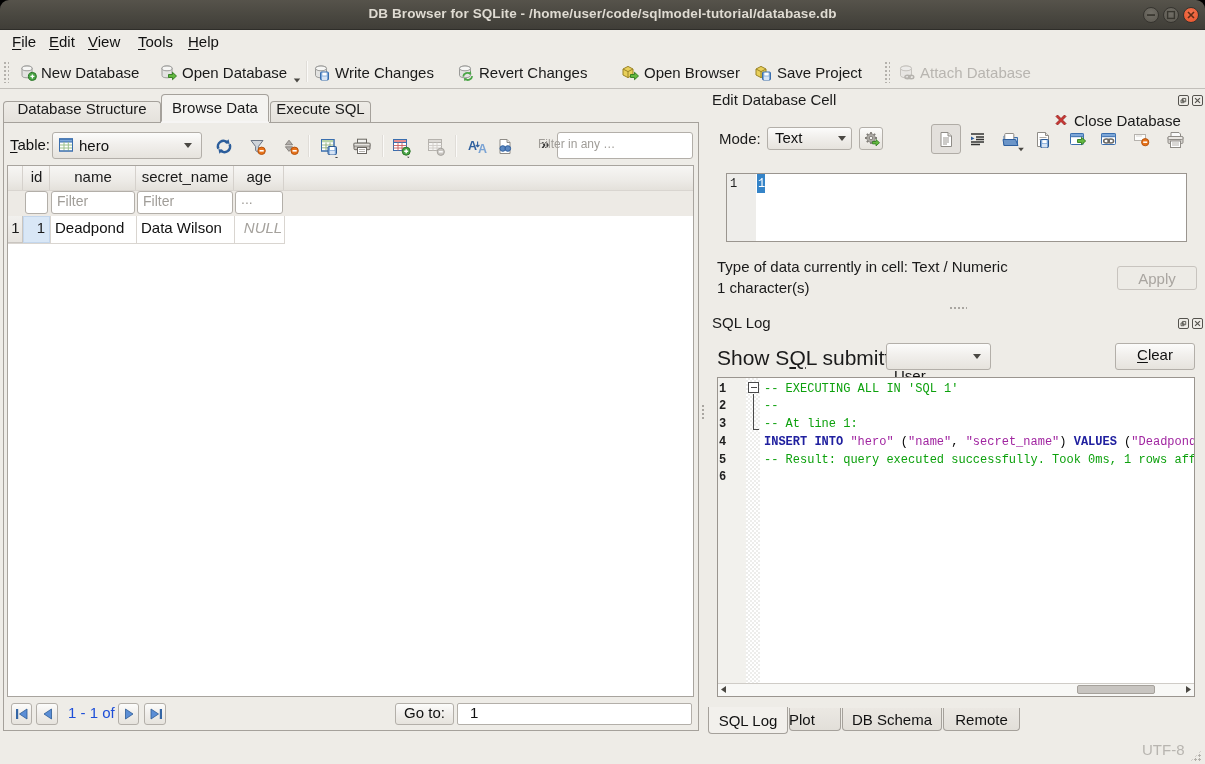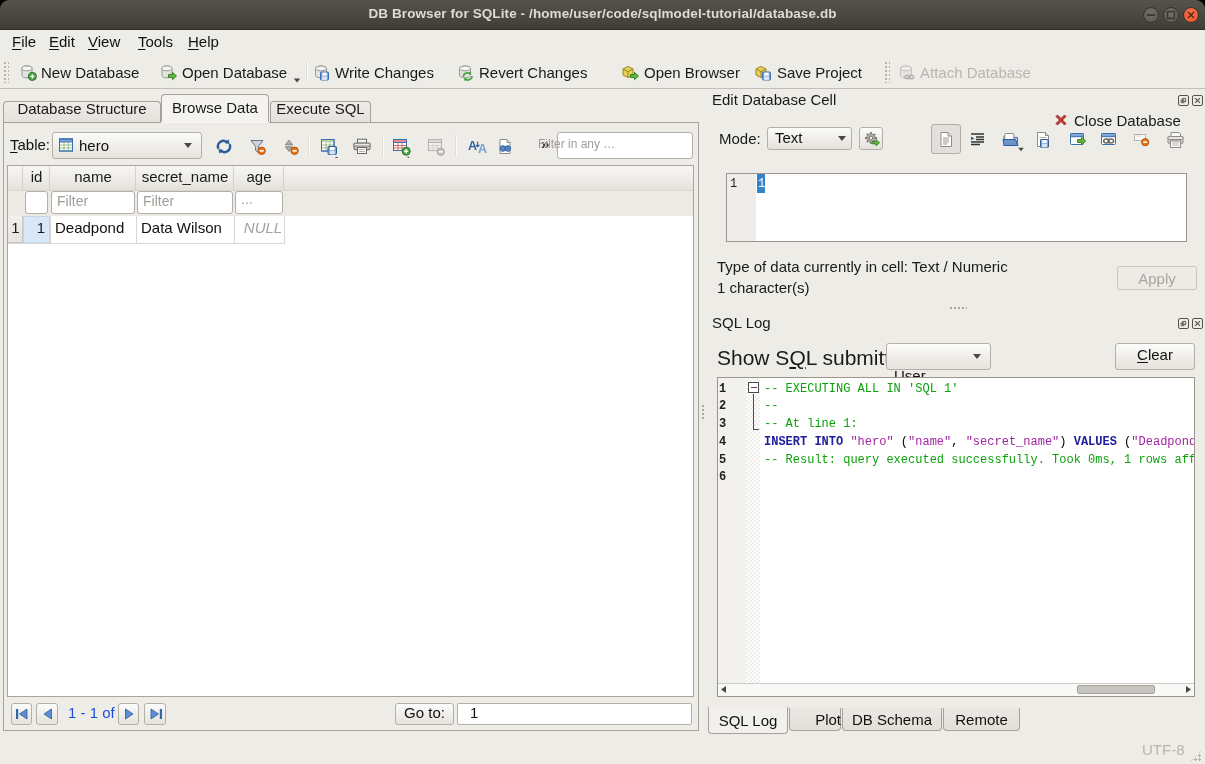--- a/index.html
+++ b/index.html
@@ -489,20 +489,20 @@
 <span class="abs" id="sb-right" style="left:1184px; top:685px;">
     <svg width="8" height="9" viewBox="0 0 8 9">
       <path d="M2 1 v7 l5 -3.5 z" fill="#4a4843"></path>
     </svg>
   </span>
 <div class="abs" style="left:1077px; top:685px; width:78px; height:9px; background:#c8c5c1; border:1px solid #a5a19b; border-radius:2px;"></div>
 
 <div class="abs" style="left:708px; top:707px; width:80px; height:27px; background:#f2f0ec; border:1px solid #a5a19b; border-top:none; border-radius:0 0 4px 4px;"></div>
 <div class="abs" style="left:708px; top:712px; width:80px; text-align:center; font-size:15px; color:#111;">SQL Log</div>
 <div class="abs" style="left:789px; top:708px; width:52px; height:23px; background:linear-gradient(#ebe8e3,#e2dfd9); border:1px solid #a5a19b; border-top:none; border-radius:0 0 4px 4px;"></div>
-<div class="abs" style="left:789px; top:711px; width:52px; text-align:right; font-size:15px; color:#111;">Plot</div>
+<div class="abs" style="left:789px; top:711px; width:52px; text-align:left; font-size:15px; color:#111;">Plot</div>
 <div class="abs" style="left:842px; top:708px; width:100px; height:23px; background:linear-gradient(#ebe8e3,#e2dfd9); border:1px solid #a5a19b; border-top:none; border-radius:0 0 4px 4px;"></div>
 <div class="abs" style="left:842px; top:711px; width:100px; text-align:center; font-size:15px; color:#111;">DB Schema</div>
 <div class="abs" style="left:943px; top:708px; width:77px; height:23px; background:linear-gradient(#ebe8e3,#e2dfd9); border:1px solid #a5a19b; border-top:none; border-radius:0 0 4px 4px;"></div>
 <div class="abs" style="left:943px; top:711px; width:77px; text-align:center; font-size:15px; color:#111;">Remote</div>
 
 <div class="abs" style="left:1142px; top:741px; font-size:15px; color:#b8b5b0;">UTF-8</div>
 <div class="abs" style="left:1190px; top:750px; width:12px; height:12px; background-image:radial-gradient(circle at 1.5px 1.5px,#b4b1ac 1px,transparent 1.4px); background-size:4px 4px; clip-path:polygon(100% 0,100% 100%,0 100%);"></div>
 
 </body></html>

